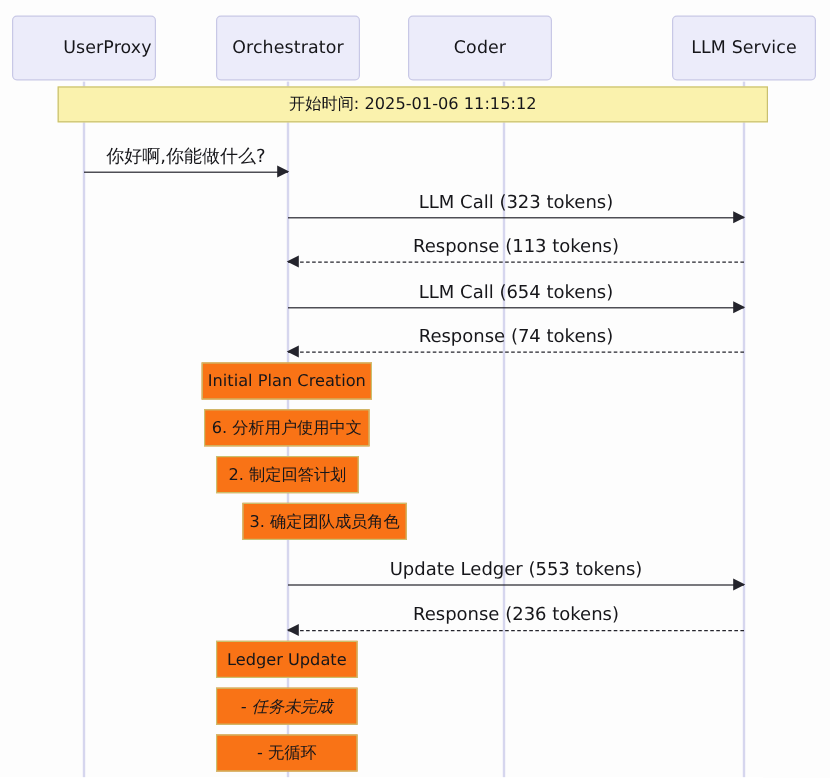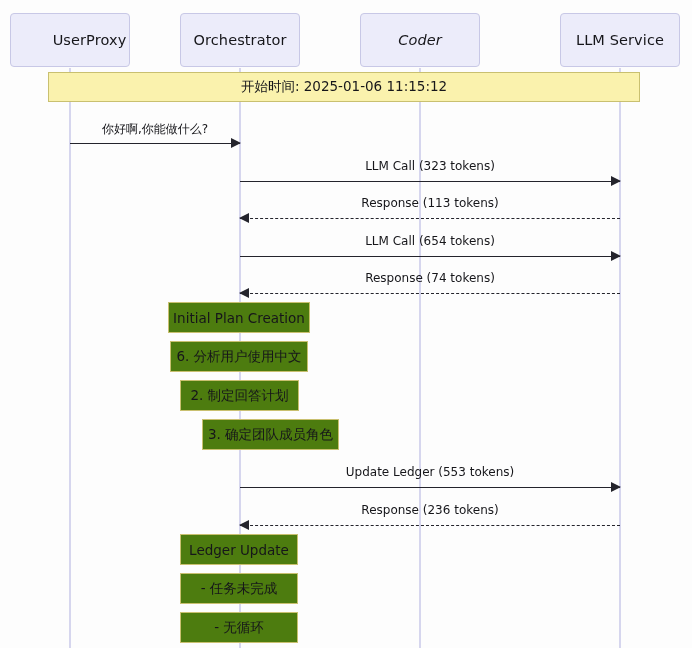--- a/index.html
+++ b/index.html
@@ -86,30 +86,30 @@
   .msg.to-left .head {
     left: -1px;
     border-right: 10px solid #24242c;
   }
   .msg .label {
     position: absolute;
     left: 0;
     right: 0;
     top: -22px;
     text-align: center;
-    font-size: 12px;
+    font-size: 15px;
     color: #16161a;
     white-space: nowrap;
   }
   
   .note {
     position: absolute;
     height: 31px;
     box-sizing: border-box;
-    background: #4d7c0f;
+    background: #f97316;
     border: 1px solid #c9c070;
     display: flex;
     align-items: center;
     justify-content: center;
     font-size: 13.5px;
     color: #16161a;
     white-space: nowrap;
     z-index: 3;
   }
 </style>
@@ -123,21 +123,21 @@
       <div class="lifeline" style="left: 419px;"></div>
       <div class="lifeline" style="left: 619px;"></div>
     </div>
   <div id="actors">
       <div class="actor" style="left: 10px; width: 120px; padding-left: 39px;">
         <span>UserProxy</span>
       </div>
       <div class="actor" style="left: 180px; width: 120px;">
         <span>Orchestrator</span>
       </div>
-      <div class="actor" style="left: 360px; width: 120px; font-style: italic;">
+      <div class="actor" style="left: 340px; width: 120px;">
         <span>Coder</span>
       </div>
       <div class="actor" style="left: 560px; width: 120px;">
         <span>LLM Service</span>
       </div>
     </div>
 
   <div class="banner">
     <span>开始时间: 2025-01-06 11:15:12</span>
   </div>
@@ -188,20 +188,20 @@
       </div>
       <div class="note" style="left: 180px; width: 119px; top: 380px;">
         <span>2. 制定回答计划</span>
       </div>
       <div class="note" style="left: 170px; width: 137px; top: 419px; margin-left: 32px;">
         <span>3. 确定团队成员角色</span>
       </div>
       <div class="note" style="left: 180px; width: 118px; top: 534px;">
         <span>Ledger Update</span>
       </div>
-      <div class="note" style="left: 180px; width: 118px; top: 573px;">
+      <div class="note" style="left: 180px; width: 118px; top: 573px; font-style: italic;">
         <span>- 任务未完成</span>
       </div>
       <div class="note" style="left: 180px; width: 118px; top: 612px;">
         <span>- 无循环</span>
       </div>
     </div>
 </div>
 
 </body></html>

